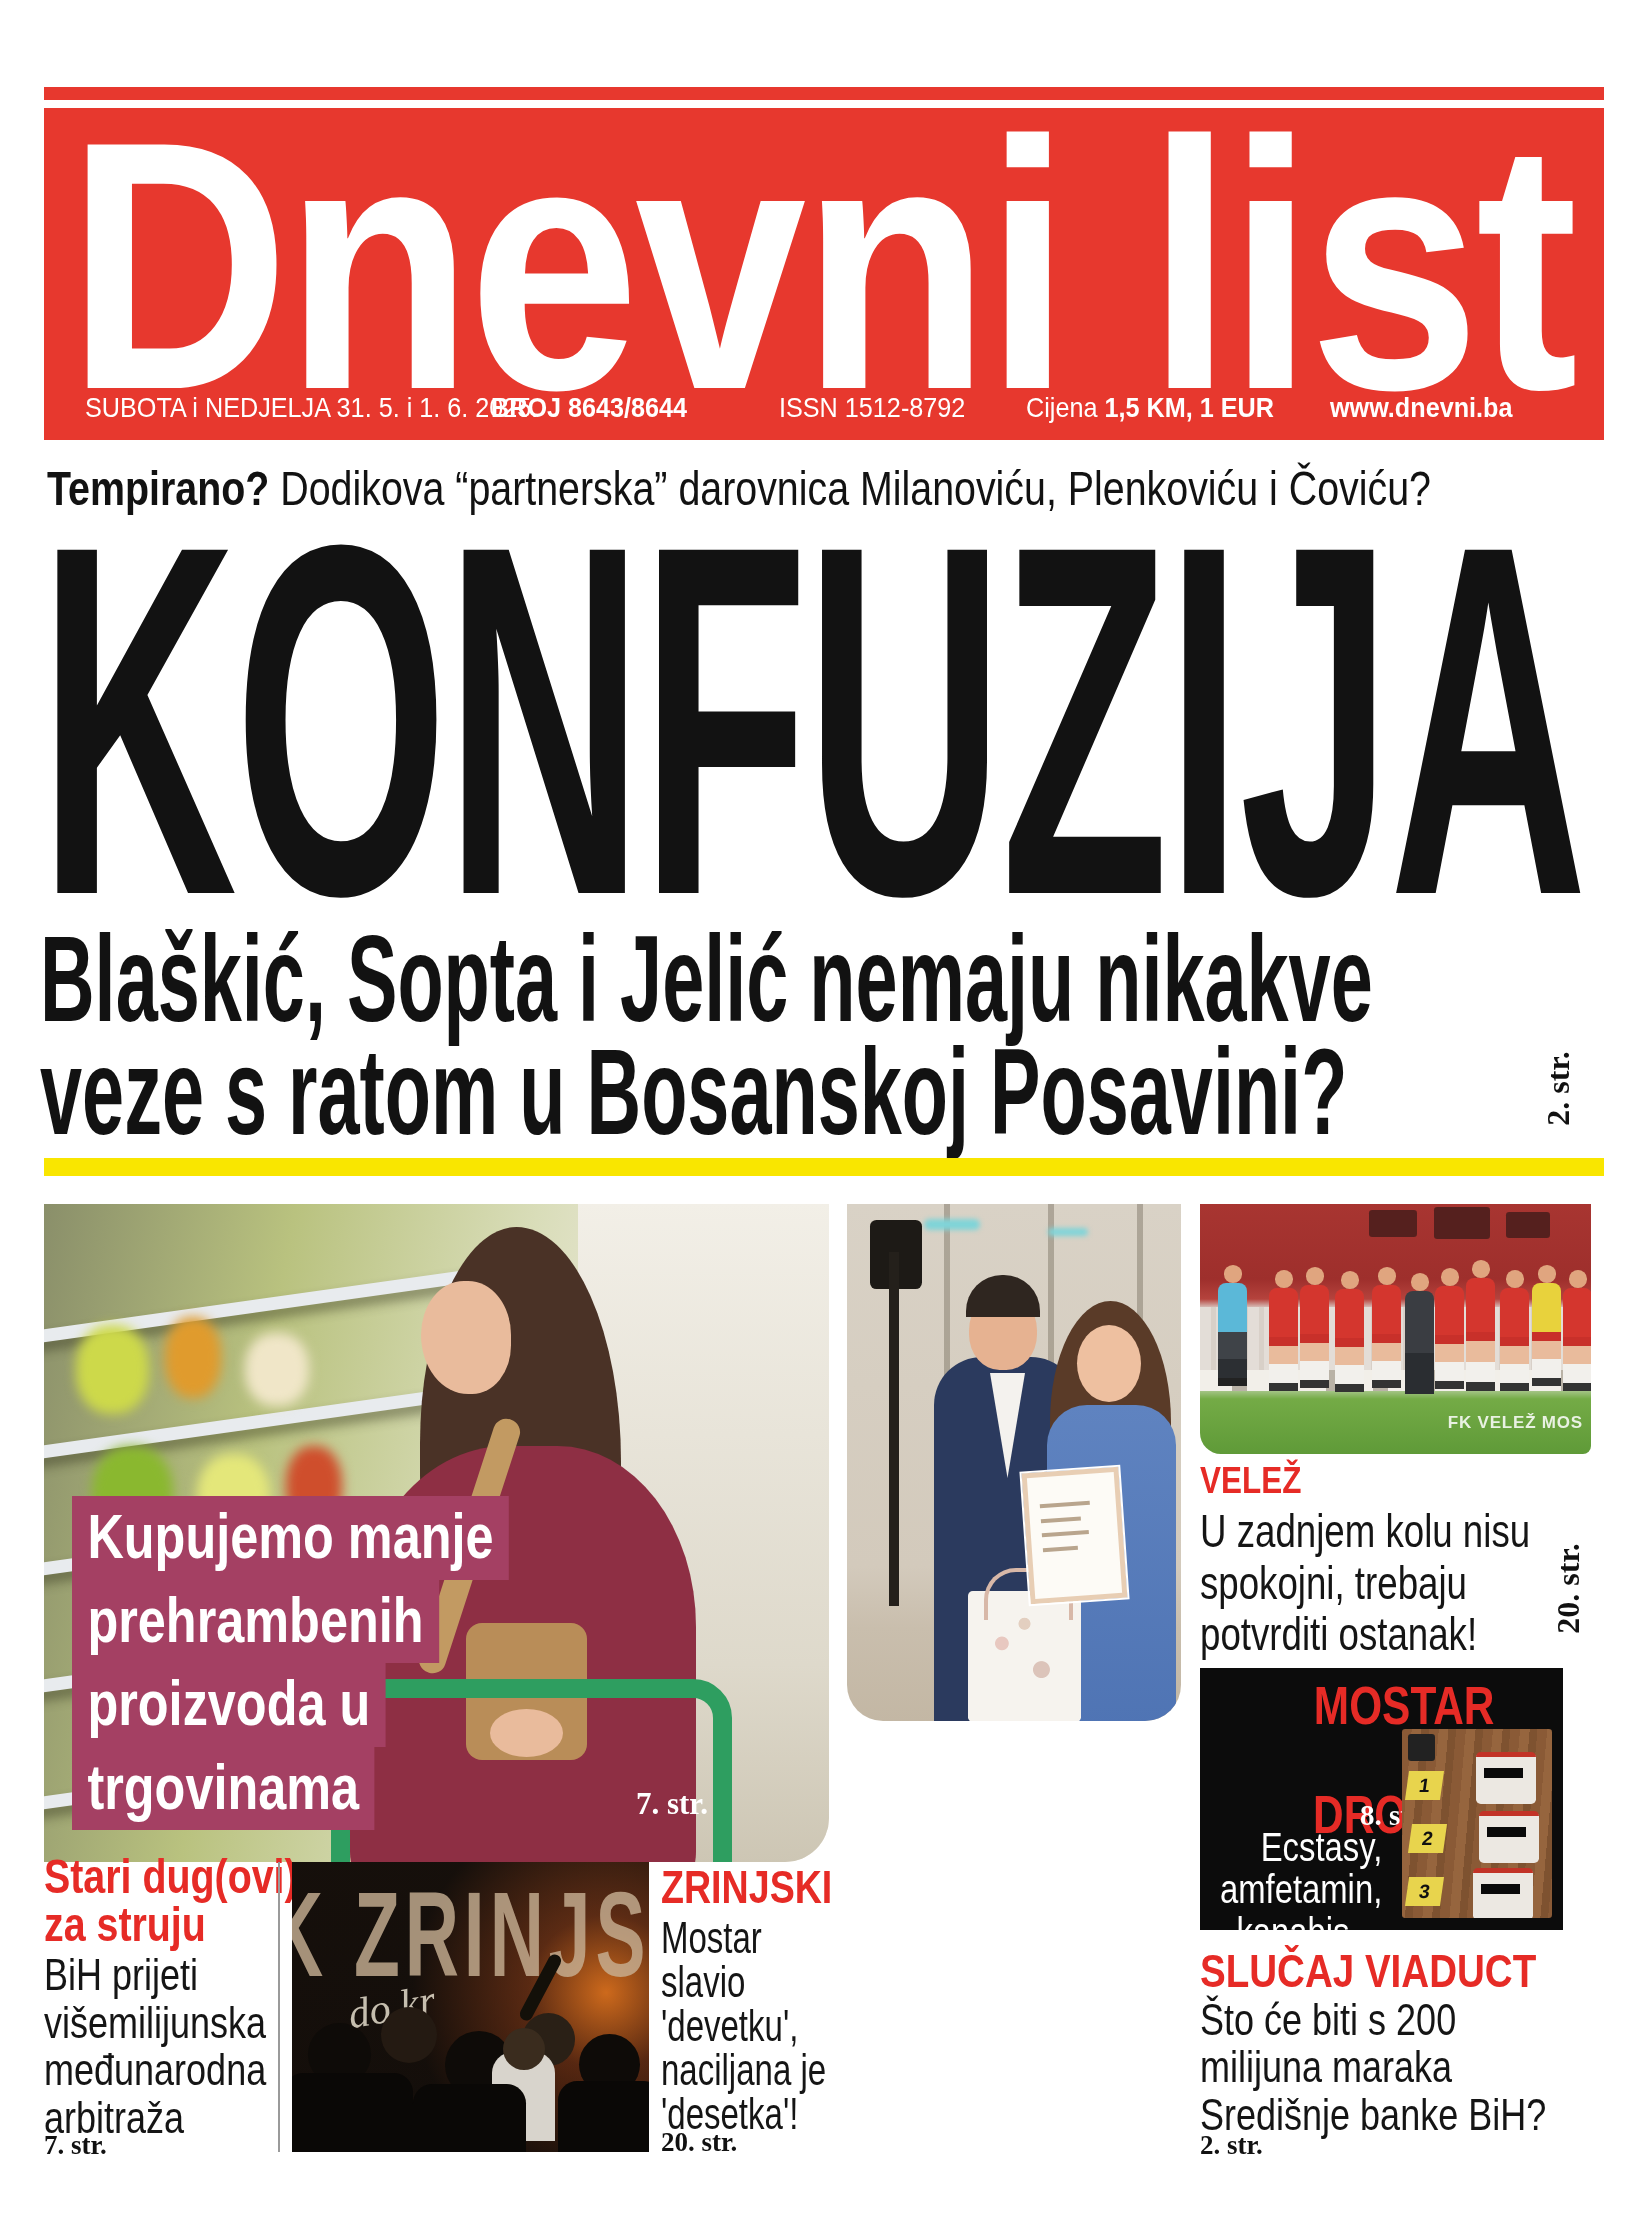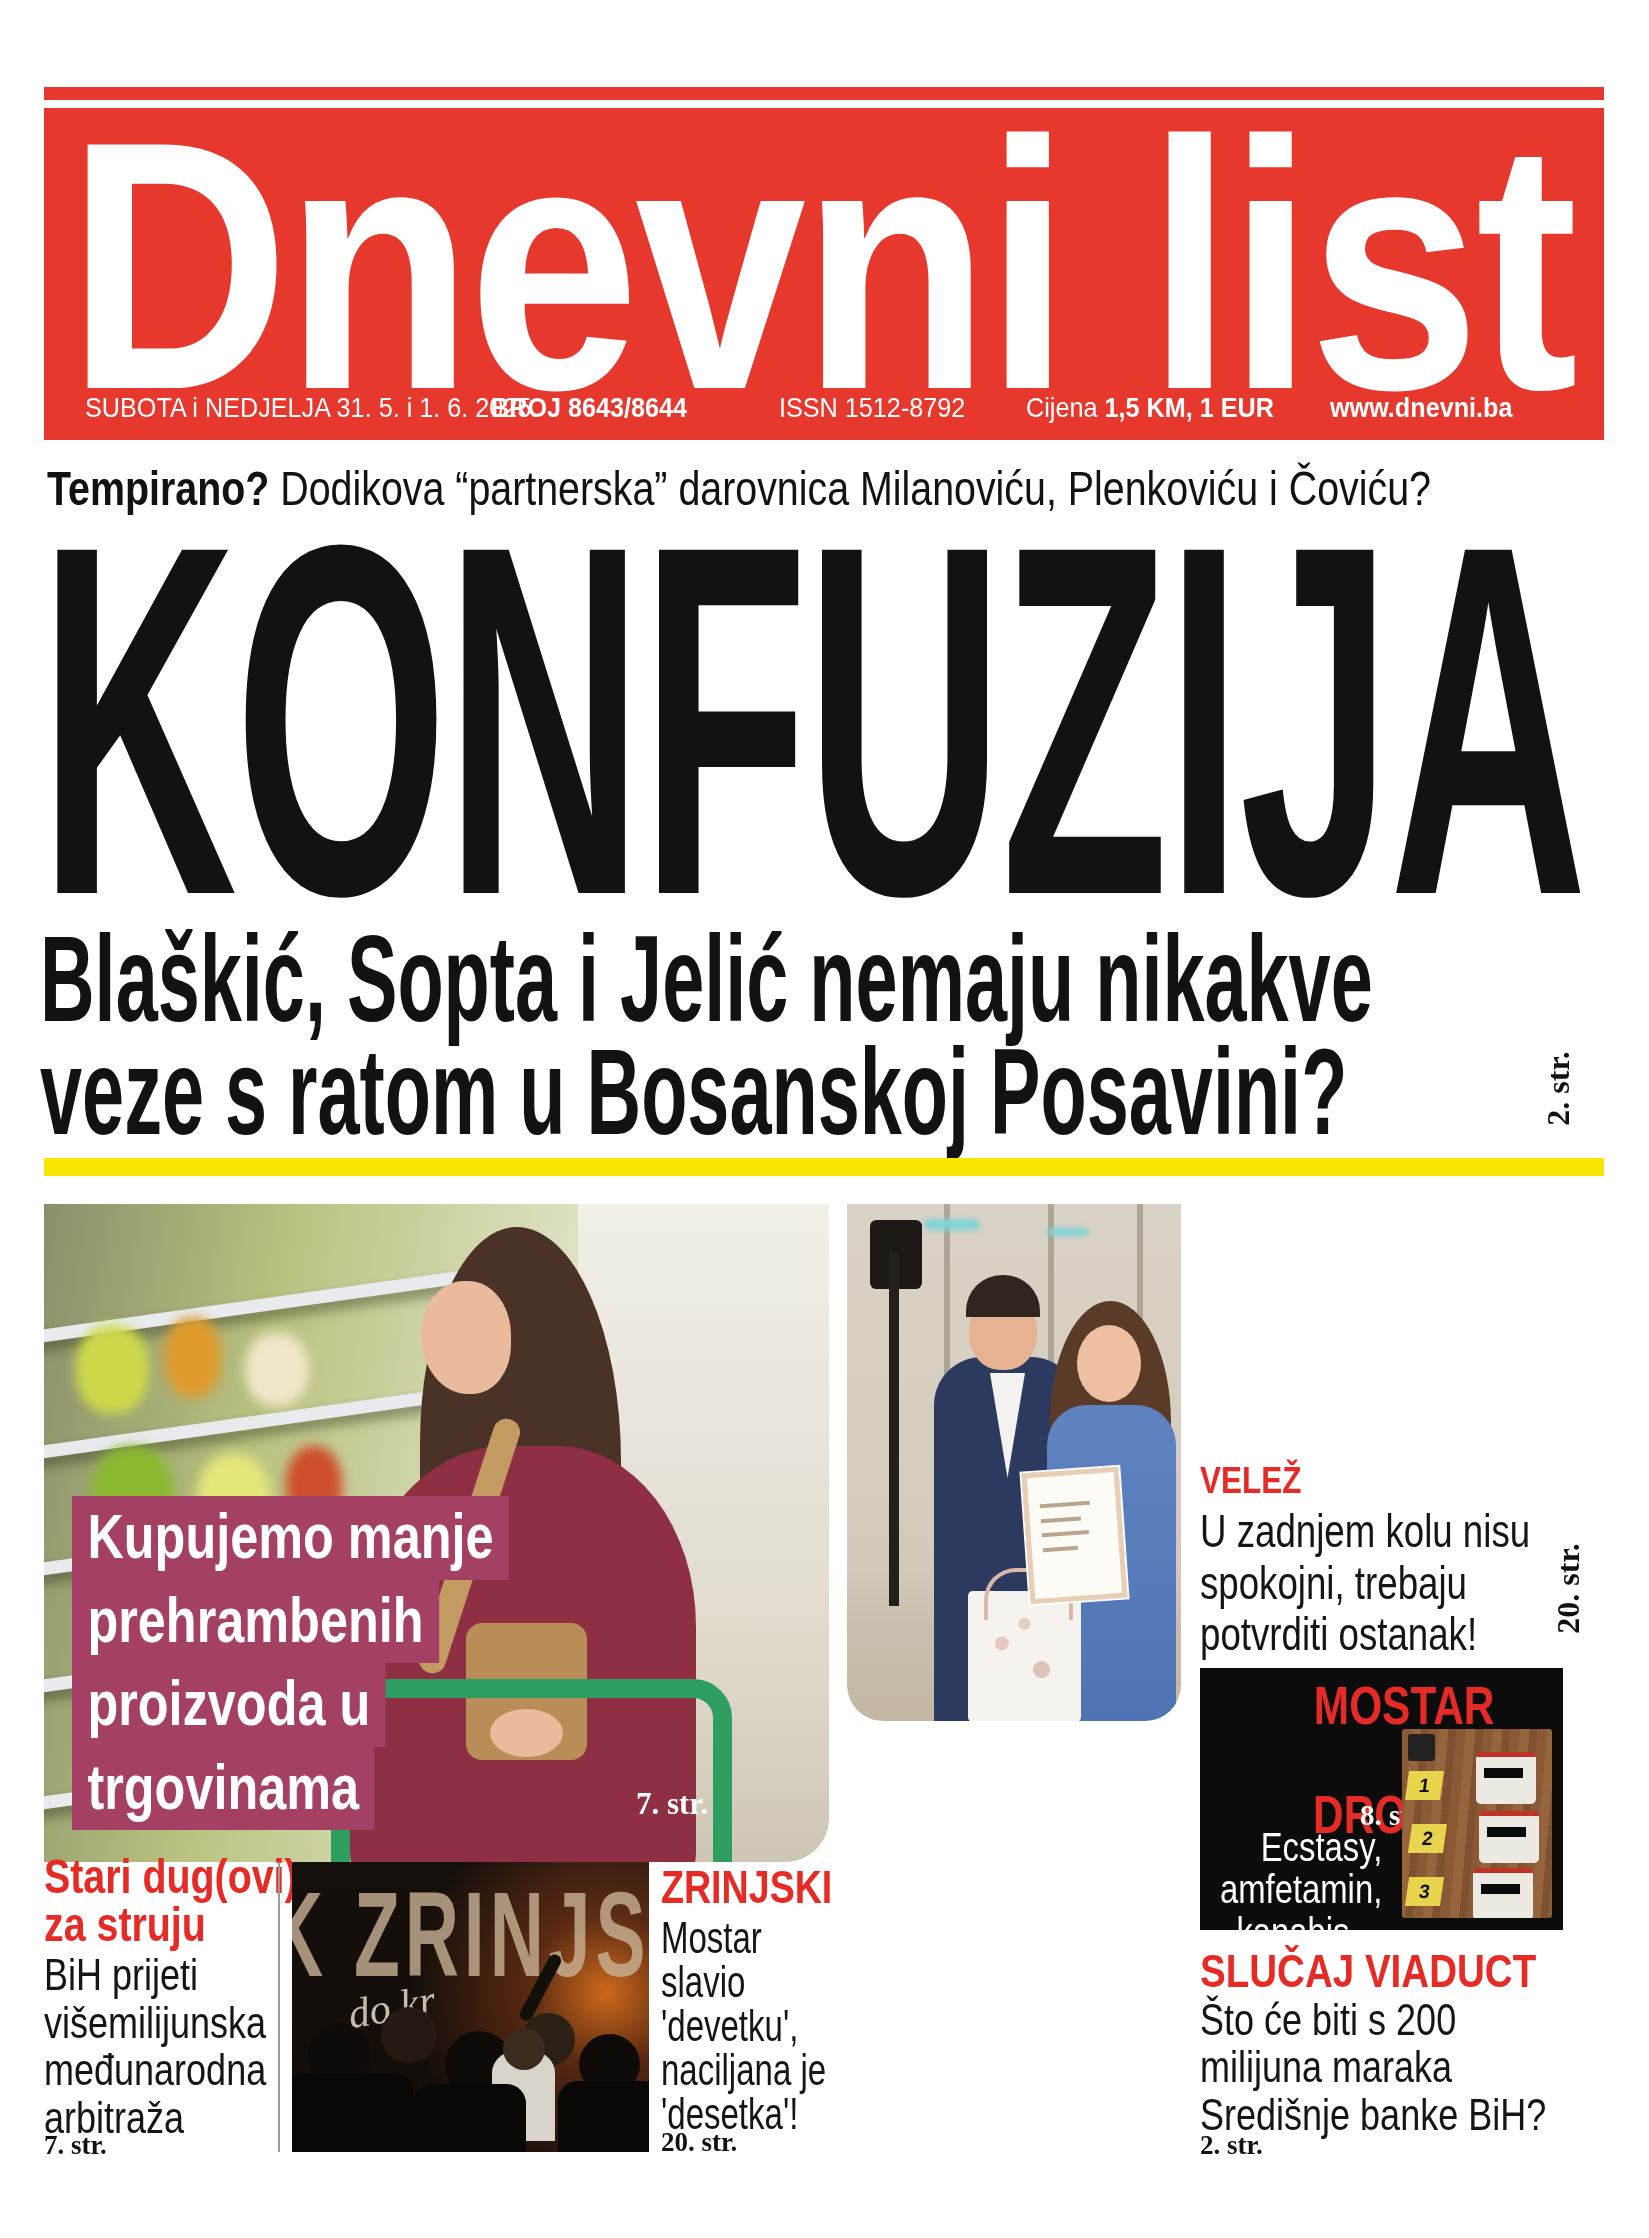--- a/index.html
+++ b/index.html
@@ -213,20 +213,39 @@
     <div class="mt-giftbag"></div>
     <div class="mt-handle"></div>
     <div class="mt-diploma">
       <div class="mt-dline" style="top:27px;"></div>
       <div class="mt-dline" style="top:42px;width:40px;"></div>
       <div class="mt-dline" style="top:56px;width:47px;"></div>
       <div class="mt-dline" style="top:71px;width:35px;"></div>
     </div>
   </div>
 
+  <div class="abs ph-velez">
+    <div class="vz-window" style="left:169px;top:6.4px;width:48px;height:27px;"></div>
+    <div class="vz-window" style="left:234px;top:3.2px;width:56px;height:32px;"></div>
+    <div class="vz-window" style="left:306px;top:8px;width:44px;height:26px;"></div>
+    <div class="vz-seats"></div>
+    <div class="vz-ads"></div>
+    <div class="pl pl--gk" style="left:17.7px;top:79px;"></div>
+    <div class="pl" style="left:69px;top:84px;"></div>
+    <div class="pl" style="left:100px;top:81px;"></div>
+    <div class="pl" style="left:135px;top:85px;"></div>
+    <div class="pl" style="left:172px;top:81px;"></div>
+    <div class="pl pl--dark" style="left:205px;top:87px;"></div>
+    <div class="pl" style="left:235px;top:82px;"></div>
+    <div class="pl" style="left:266px;top:74px;height:113px;"></div>
+    <div class="pl" style="left:300px;top:84px;"></div>
+    <div class="pl pl--bib" style="left:332px;top:79px;"></div>
+    <div class="pl" style="left:363px;top:84px;"></div>
+    <div class="vz-mark">FK VELEŽ MOS</div>
+  </div>
   <div class="abs vz-head">VELEŽ</div>
   <div class="abs vz-text preline">U zadnjem kolu nisu
 spokojni, trebaju
 potvrditi ostanak!</div>
   <div class="abs rot" style="left:1500px;top:1571px;">
     <div class="rot-label">20. str.</div>
   </div>
 
   <div class="abs drugbox">
     <div class="db-title">MOSTAR PUN

